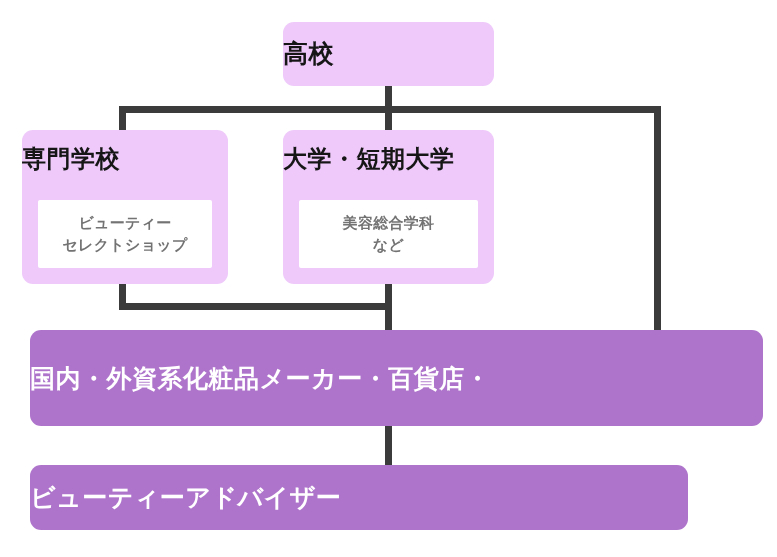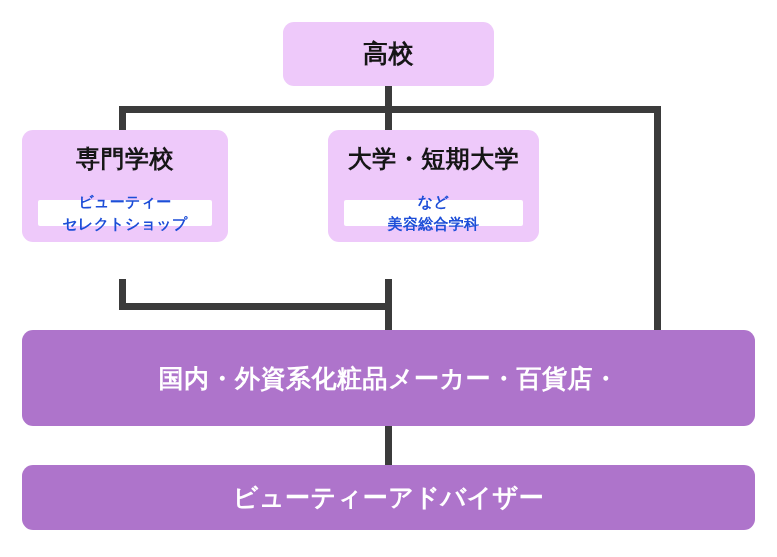--- a/index.html
+++ b/index.html
@@ -26,89 +26,90 @@
   .line-v { width: 7px; }
   .line-h { height: 7px; }
 
   
   .node {
     position: absolute;
     box-sizing: border-box;
     border-radius: 11px;
     display: flex;
     flex-direction: column;
-    align-items: center;
+    align-items: flex-start;
     justify-content: flex-start;
     z-index: 5;
   }
   .node-light {
     background: #eec9fa;
     color: #161616;
   }
   .node-strong {
     background: #ae74cb;
     color: #ffffff;
     justify-content: center;
+    margin-left: 8px;
   }
 
   .node-title {
     font-weight: bold;
     letter-spacing: 0.5px;
     text-align: center;
     line-height: 1.25;
   }
 
   
   #node-highschool {
     left: 283px; top: 22px;
     width: 211px; height: 64px;
     justify-content: center;
   }
   #node-highschool .node-title { font-size: 25px; }
 
   
   .node-school {
-    width: 206px; height: 112px;
+    width: 206px; height: 154px;
     padding-top: 14px;
   }
   #node-vocational { left: 22px; top: 130px; }
-  #node-university { left: 283px; top: 130px; width: 211px; margin-left: 45px; }
+  #node-university { left: 283px; top: 130px; width: 211px; }
 
   .node-school .node-title { font-size: 24px; }
 
   .inner-box {
     position: absolute;
     left: 16px; right: 16px;
     top: 70px; bottom: 16px;
     background: #ffffff;
     border-radius: 2px;
     display: flex;
     align-items: center;
     justify-content: center;
     text-align: center;
     font-size: 15px;
     font-weight: bold;
-    color: #1d4ed8;
+    color: #737373;
     line-height: 1.45;
     letter-spacing: 0.3px;
   }
 
   
   #node-employers {
     left: 22px; top: 330px;
     width: 733px; height: 96px;
   }
   #node-employers .node-title {
     font-size: 25px;
     line-height: 1.55;
   }
 
   #node-role {
     left: 22px; top: 465px;
-    width: 733px; height: 65px;
+    width: 658px; height: 65px;
   }
   #node-role .node-title { font-size: 25px; }
 
   .nowrap-line { display: block; white-space: nowrap; }
 </style>
 </head>
 <body>
 
 <div id="canvas">
 
@@ -142,22 +143,22 @@
         <span class="nowrap-line">ビューティー</span>
         <span class="nowrap-line">セレクトショップ</span>
       </span>
     </div>
   </div>
 
   <div class="node node-light node-school" id="node-university">
     <div class="node-title">大学・短期大学</div>
     <div class="inner-box">
       <span>
+        <span class="nowrap-line">美容総合学科</span>
         <span class="nowrap-line">など</span>
-        <span class="nowrap-line">美容総合学科</span>
       </span>
     </div>
   </div>
 
   <div class="node node-strong" id="node-employers">
     <div class="node-title">
       <span class="nowrap-line">国内・外資系化粧品メーカー・百貨店・</span>
     </div>
   </div>
 

